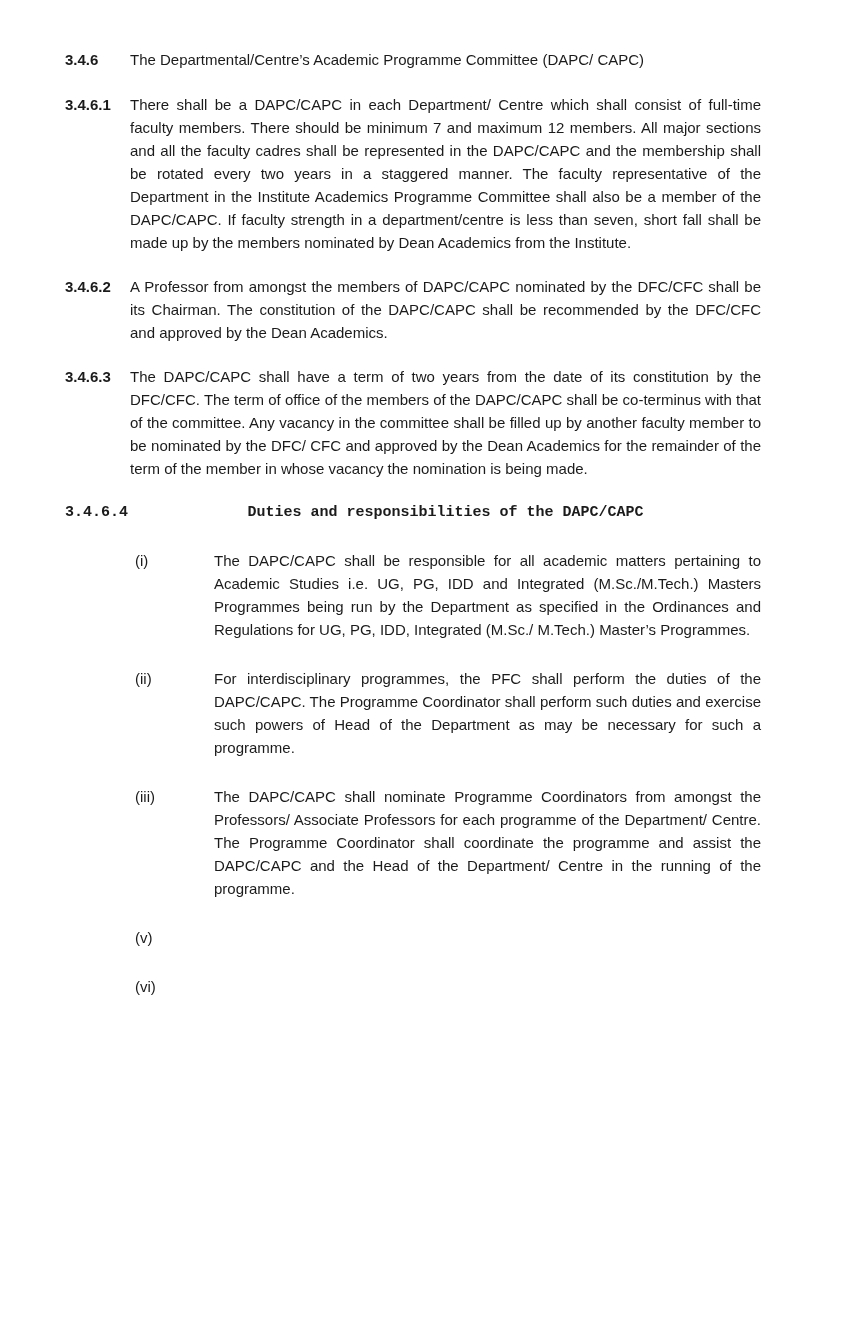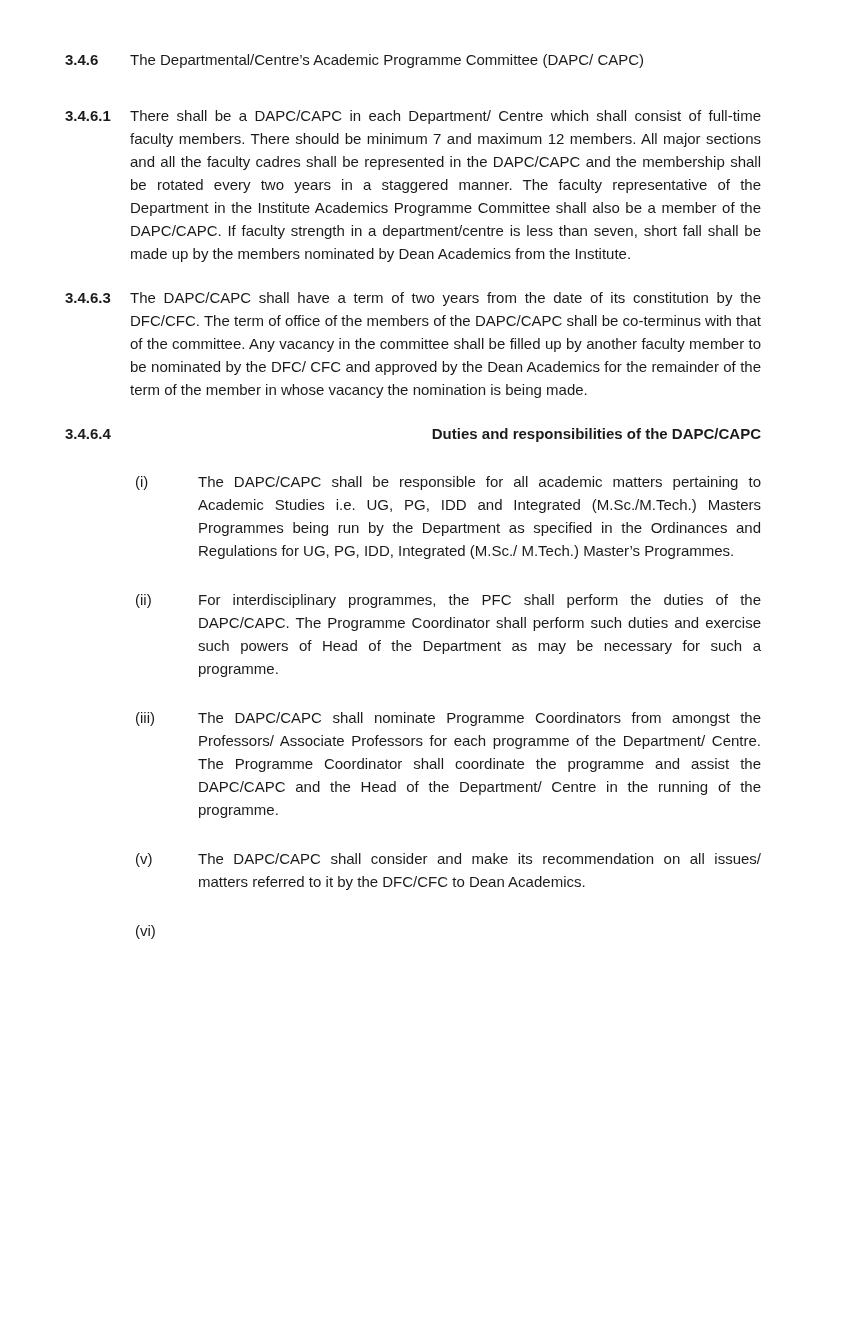--- a/index.html
+++ b/index.html
@@ -32,55 +32,60 @@
     font-weight: bold;
   }
   .text-col {
     flex: 1;
     text-align: justify;
   }
   .section-head .text-col {
     font-weight: normal;
     text-align: left;
   }
-  .section-head { margin-bottom: 33px; }
-  .duties-head { margin-bottom: 25px; }
-  .duties-head .text-col { font-weight: bold; text-align: right; }
+  .section-head { margin-bottom: 22px; }
+  .duties-head { margin-bottom: 25px; font-family: Liberation Mono, monospace; }
+  .duties-head .text-col { font-weight: bold; text-align: center; }
   
   .duty {
     display: flex;
     align-items: flex-start;
     margin-bottom: 26px;
     padding-left: 70px;
   }
   .duty-marker {
     width: 63px;
     flex-shrink: 0;
   }
   .duty-text {
     flex: 1;
     text-align: justify;
+    margin-left: 16px;
   }
 </style>
 </head>
 <body>
 
 <div class="page">
   <div class="content">
 
     <div class="num-block section-head">
       <div class="num-col">3.4.6</div>
       <div class="text-col">The Departmental/Centre’s Academic Programme Committee (DAPC/ CAPC)</div>
     </div>
 
     <div class="num-block">
       <div class="num-col">3.4.6.1</div>
       <div class="text-col">There shall be a DAPC/CAPC in each Department/ Centre which shall consist of full-time faculty members. There should be minimum 7 and maximum 12 members. All major sections and all the faculty cadres shall be represented in the DAPC/CAPC and the membership shall be rotated every two years in a staggered manner.  The faculty representative of the Department in the Institute Academics Programme Committee shall also be a member of the DAPC/CAPC. If faculty strength in a department/centre is less than seven, short fall shall be made up by the members nominated by Dean Academics from the Institute.</div>
     </div>
 
+    <div class="num-block">
+      <div class="num-col">3.4.6.2</div>
+      <div class="text-col">A Professor from amongst the members of DAPC/CAPC nominated by the DFC/CFC shall be its Chairman. The constitution of the DAPC/CAPC shall be recommended by the DFC/CFC and approved by the Dean Academics.</div>
+    </div>
 
     <div class="num-block">
       <div class="num-col">3.4.6.3</div>
       <div class="text-col">The DAPC/CAPC shall have a term of two years from the date of its constitution by the DFC/CFC. The term of office of the members of the DAPC/CAPC shall be co-terminus with that of the committee. Any vacancy in the committee shall be filled up by another faculty member to be nominated by the DFC/ CFC and approved by the Dean Academics for the remainder of the term of the member in whose vacancy the nomination is being made.</div>
     </div>
 
     <div class="num-block duties-head">
       <div class="num-col">3.4.6.4</div>
       <div class="text-col">Duties and responsibilities of the DAPC/CAPC</div>
     </div>
@@ -96,21 +101,20 @@
     </div>
 
     <div class="duty">
       <div class="duty-marker">(iii)</div>
       <div class="duty-text">The DAPC/CAPC shall nominate Programme Coordinators from amongst the Professors/ Associate Professors for each programme of the Department/ Centre. The Programme Coordinator shall coordinate the programme and assist the DAPC/CAPC and the Head of the Department/ Centre in the running of the programme.</div>
     </div>
 
 
     <div class="duty">
       <div class="duty-marker">(v)</div>
-      <div class="duty-text">The DAPC/CAPC shall consider and make its recommendation on all issues/ matters referred to it by the DFC/CFC to Dean Academics.</div>
     </div>
 
     <div class="duty">
       <div class="duty-marker">(vi)</div>
     </div>
 
   </div>
 </div>
 
 </body></html>

